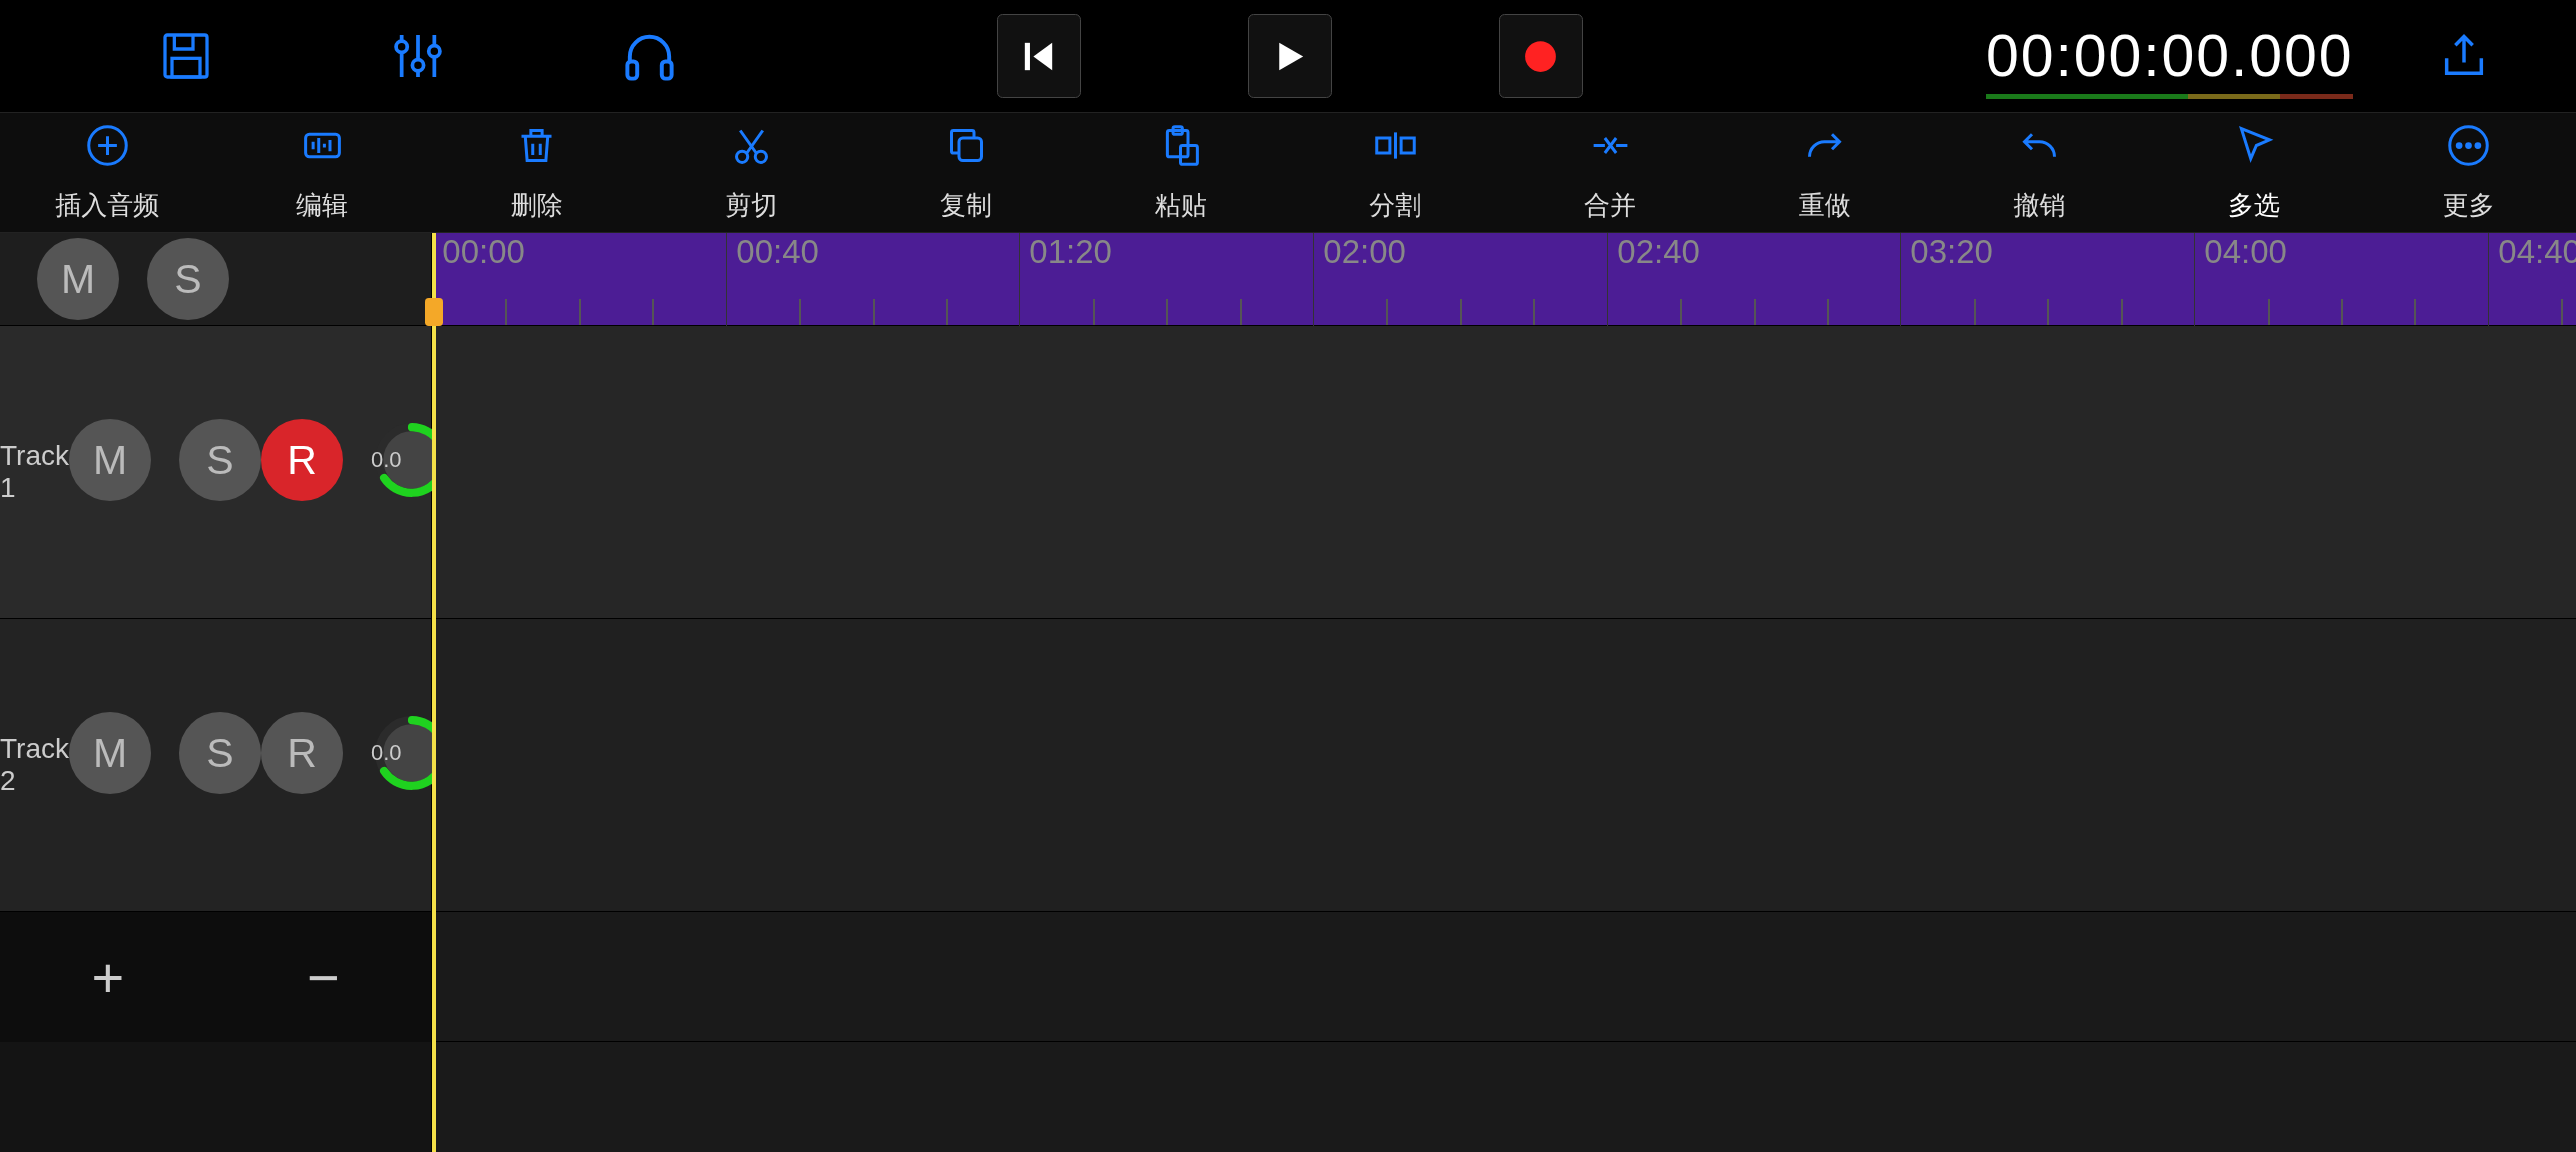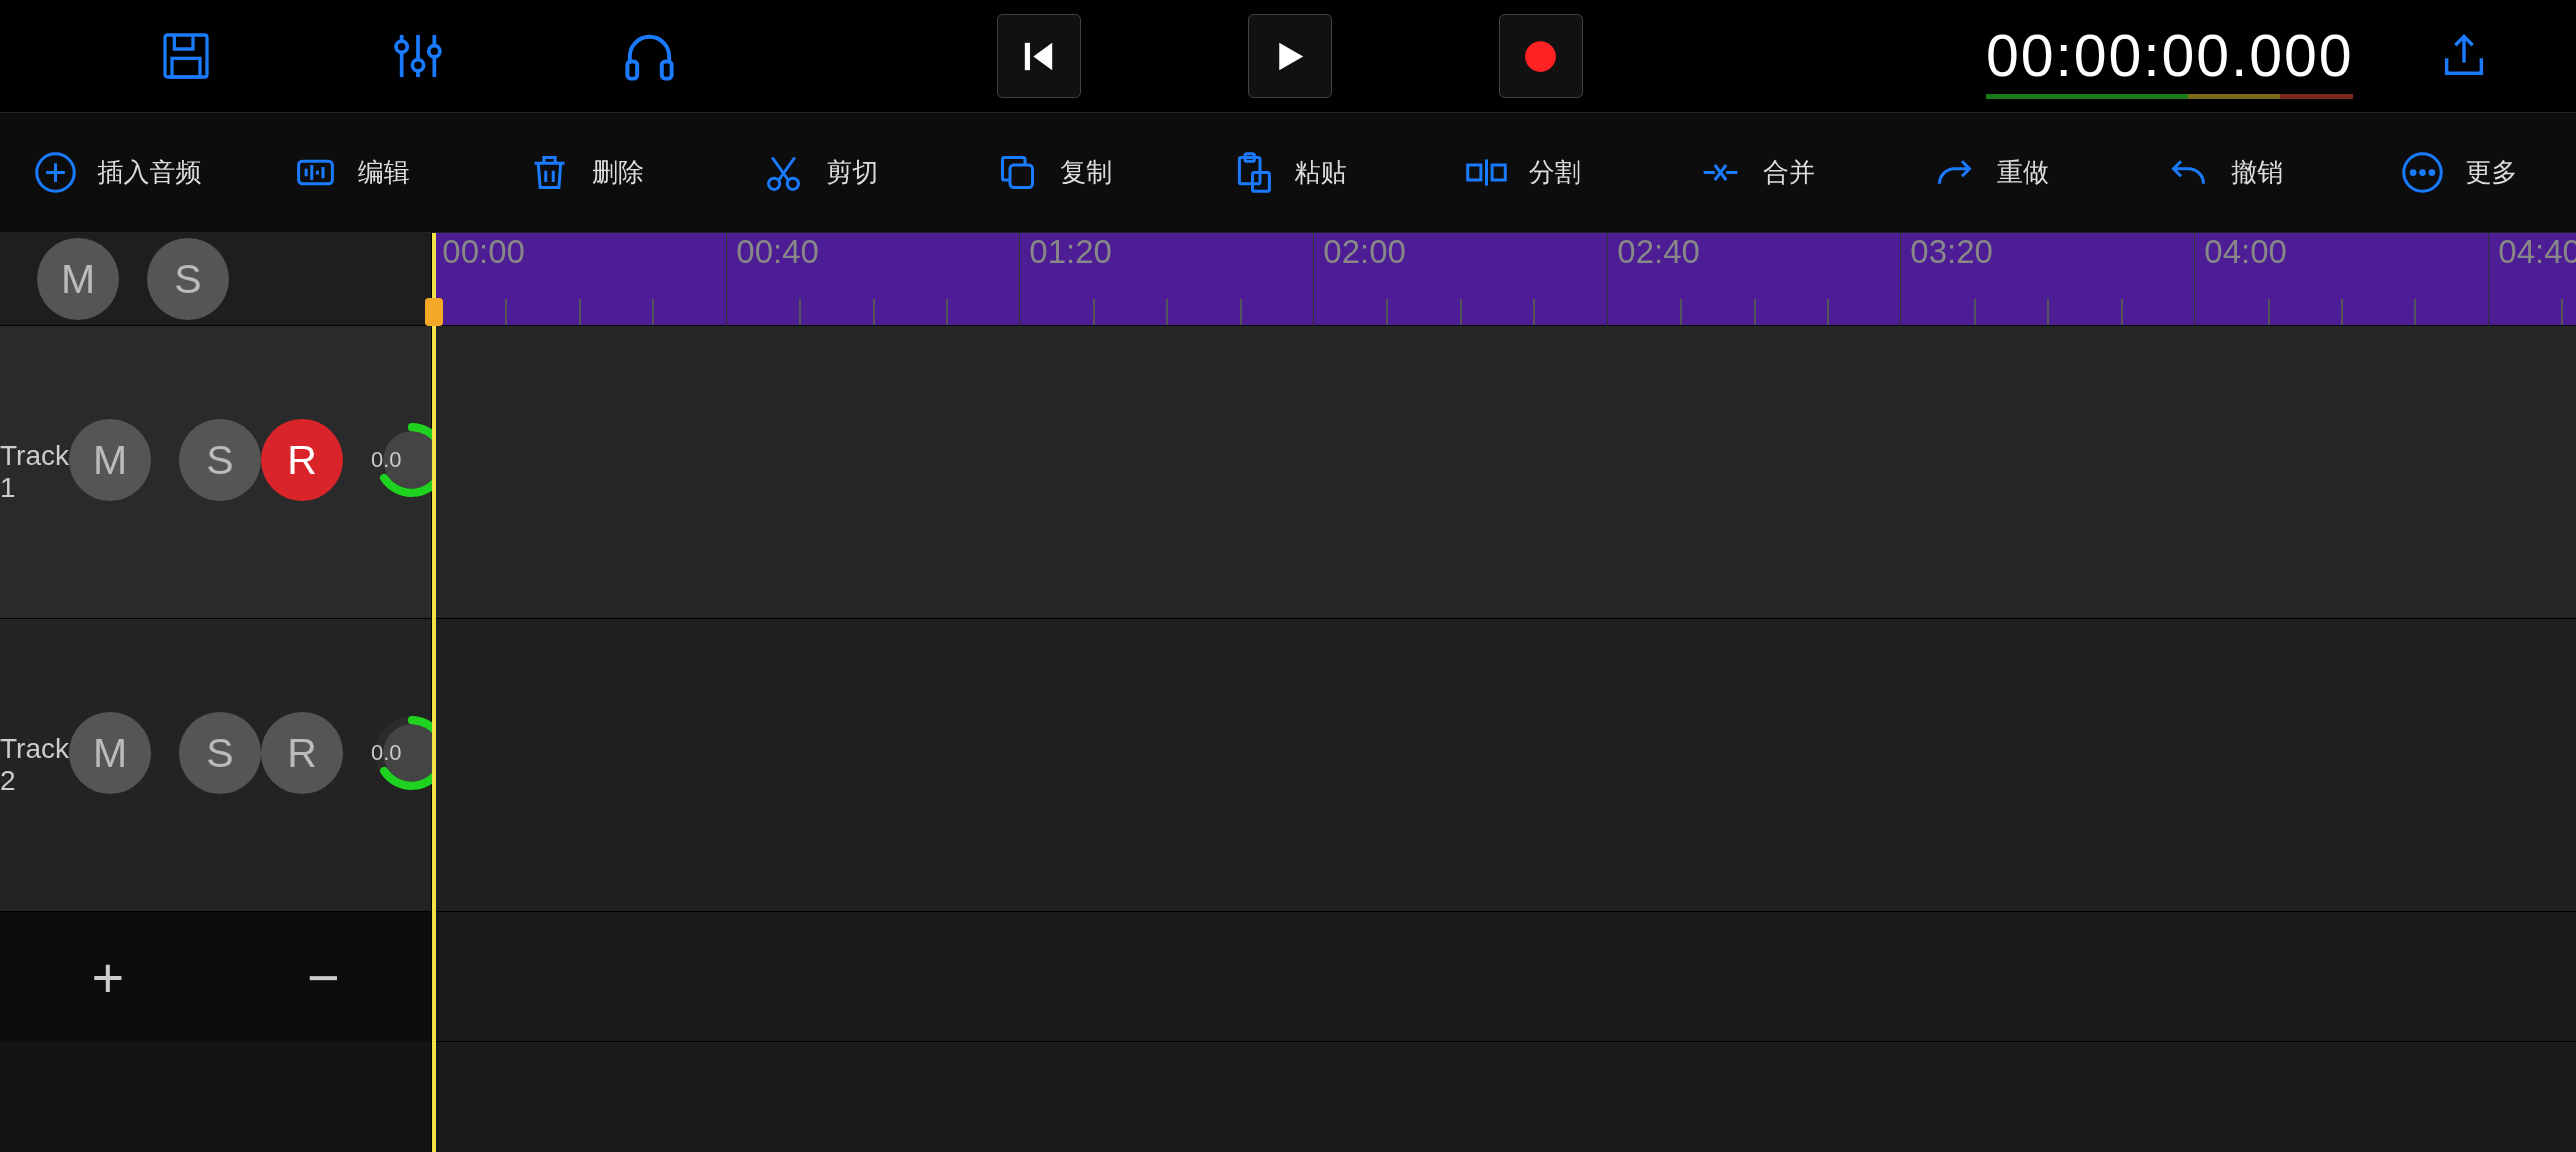--- a/index.html
+++ b/index.html
@@ -57,21 +57,21 @@
   .editbar {
     display: flex;
     height: 121px;
     background: #0d0d0d;
     border-top: 0.9px solid #222;
     border-bottom: 0.9px solid #222;
   }
   .edit-item {
     flex: 1;
     display: flex;
-    flex-direction: row;
+    flex-direction: column;
     align-items: center;
     justify-content: center;
     gap: 20px;
   }
   .edit-item svg { display:block; }
   .edit-label { font-size: 26px; color: #ddd; }
   .edit-item.active .edit-label { color: #fff; }
 
   
   .main {
@@ -324,20 +324,26 @@
     <svg width="45" height="45" viewBox="0 0 24 24" fill="none" stroke="#1a7bff" stroke-width="1.6">
         <path d="M4 18a8 8 0 0 1 8-8h8M16 6l4 4-4 4"></path>
       </svg>
     <span class="edit-label">重做</span>
   </div>
   <div class="edit-item">
     <svg width="45" height="45" viewBox="0 0 24 24" fill="none" stroke="#1a7bff" stroke-width="1.6">
         <path d="M20 18a8 8 0 0 0-8-8H4M8 6l-4 4 4 4"></path>
       </svg>
     <span class="edit-label">撤销</span>
+  </div>
+  <div class="edit-item active">
+    <svg width="45" height="45" viewBox="0 0 24 24" fill="none" stroke="#1a7bff" stroke-width="1.6">
+        <path d="M5 3l5 16 3-7 7-3z"></path>
+      </svg>
+    <span class="edit-label">多选</span>
   </div>
   <div class="edit-item">
     <svg width="45" height="45" viewBox="0 0 24 24" fill="none" stroke="#1a7bff" stroke-width="1.6">
         <circle cx="12" cy="12" r="10"></circle>
         <circle cx="7" cy="12" r="1" fill="#1a7bff"></circle>
         <circle cx="12" cy="12" r="1" fill="#1a7bff"></circle>
         <circle cx="17" cy="12" r="1" fill="#1a7bff"></circle>
       </svg>
     <span class="edit-label">更多</span>
   </div>

